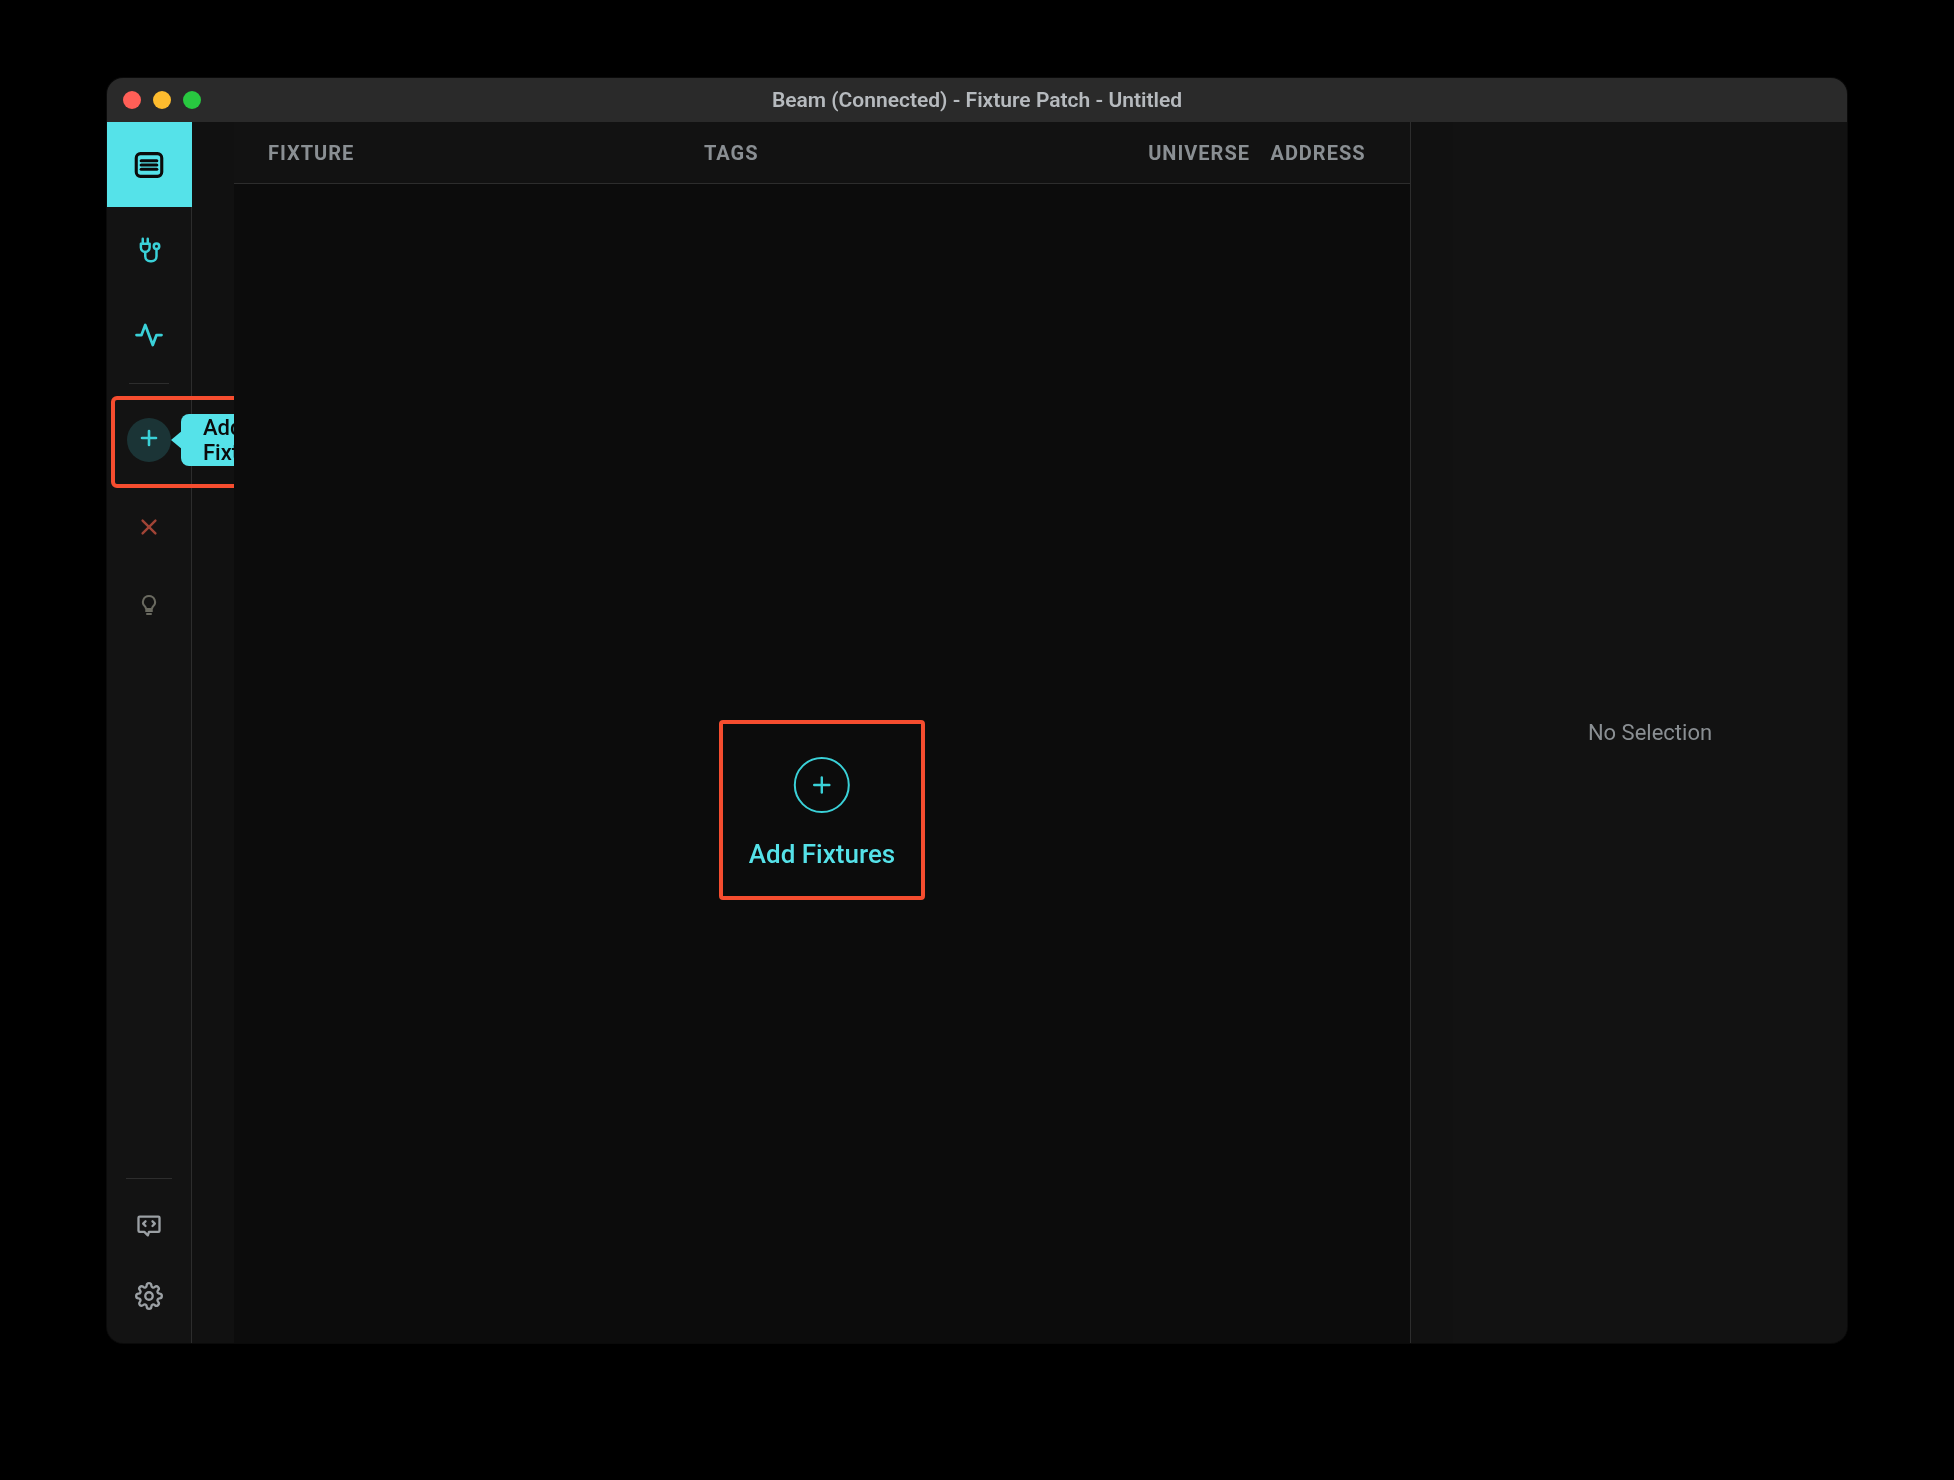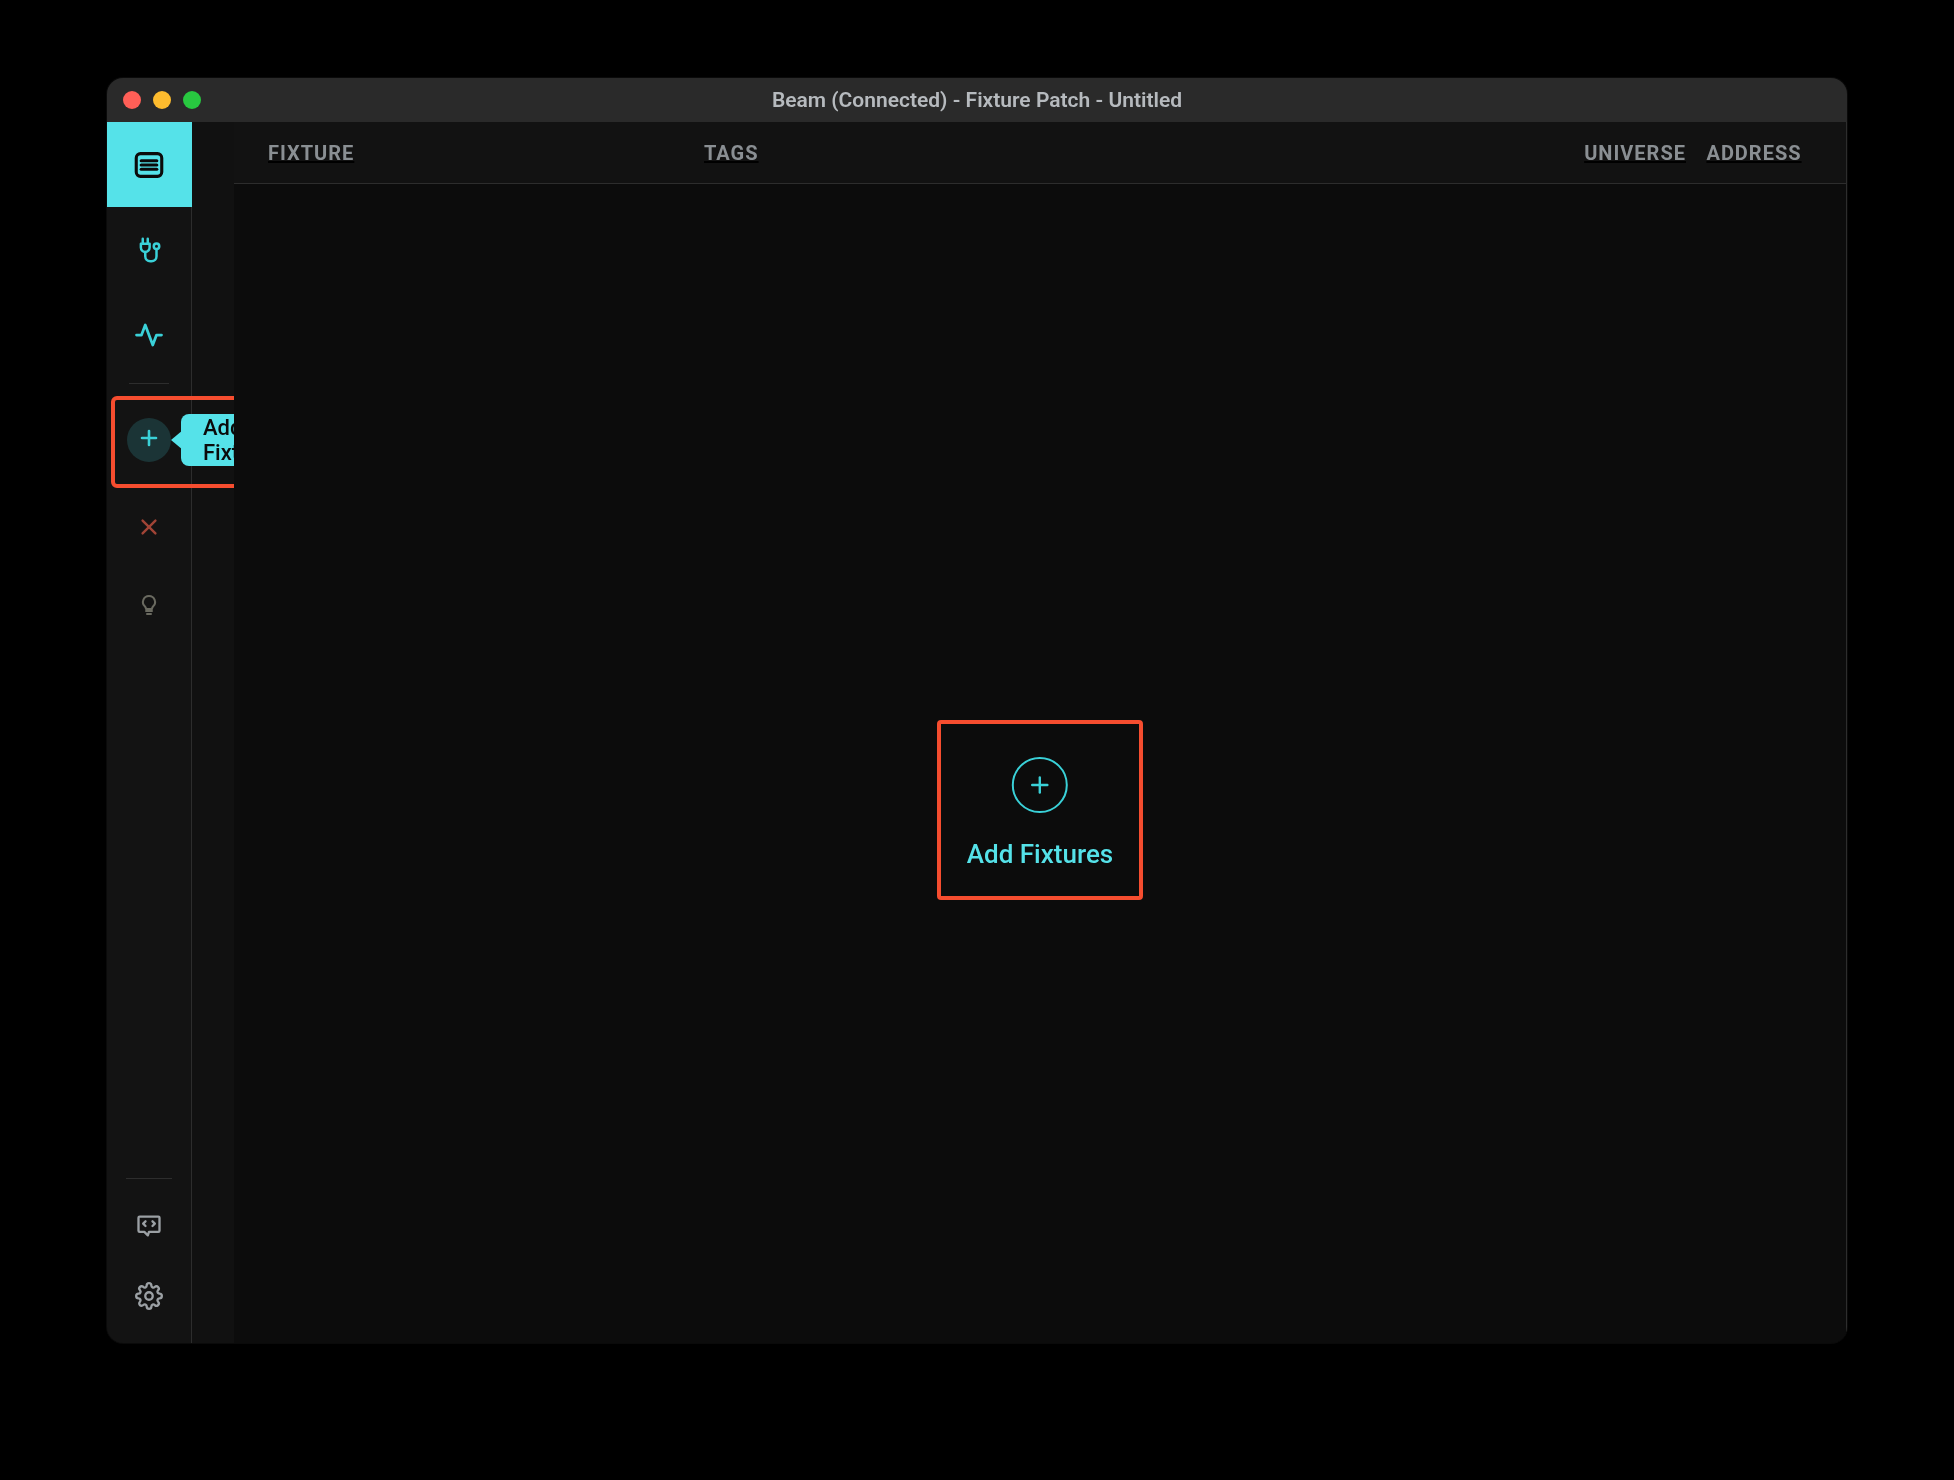--- a/index.html
+++ b/index.html
@@ -23,21 +23,21 @@
   * { box-sizing: border-box; }
   html, body {
     margin: 0; padding: 0;
     width: 1954px; height: 1480px;
     background: var(--bg-outer);
     font-family: -apple-system, BlinkMacSystemFont, "Segoe UI", Roboto, "Helvetica Neue", Arial, sans-serif;
     overflow: hidden;
   }
   .stage {
     width: 1954px; height: 1480px;
-    display: flex; align-items: flex-start; justify-content: center; text-decoration: underline;
+    display: flex; align-items: flex-start; justify-content: center;
   }
   .window {
     margin-top: 78px;
     width: 1740px;
     height: 1265px;
     background: var(--bg-window);
     border-radius: 16px;
     overflow: hidden;
     display: flex;
     flex-direction: column;
@@ -345,16 +345,19 @@
                 <line x1="12" y1="5" x2="12" y2="19"></line>
                 <line x1="5" y1="12" x2="19" y2="12"></line>
               </svg>
             </div>
             <div class="empty-label">Add Fixtures</div>
           </div>
           <div class="empty-ring"></div>
         </div>
       </div>
 
+      <div class="inspector">
+        <span>No Selection</span>
+      </div>
 
     </div>
   </div>
 </div>
 
 </body></html>

